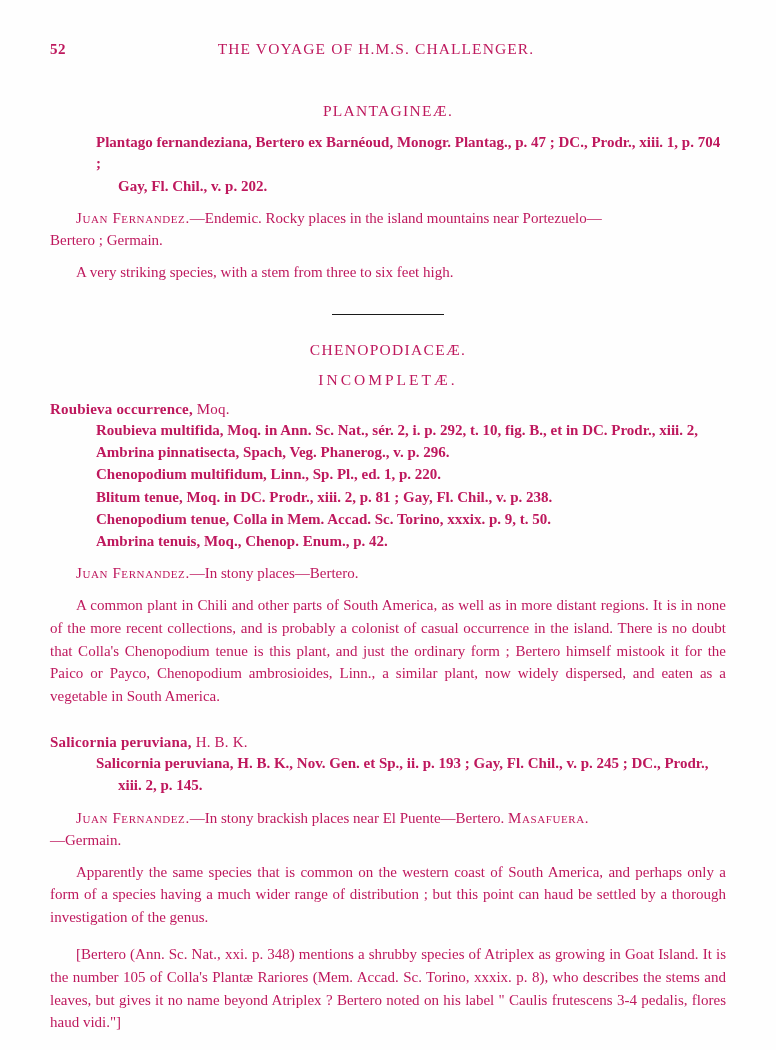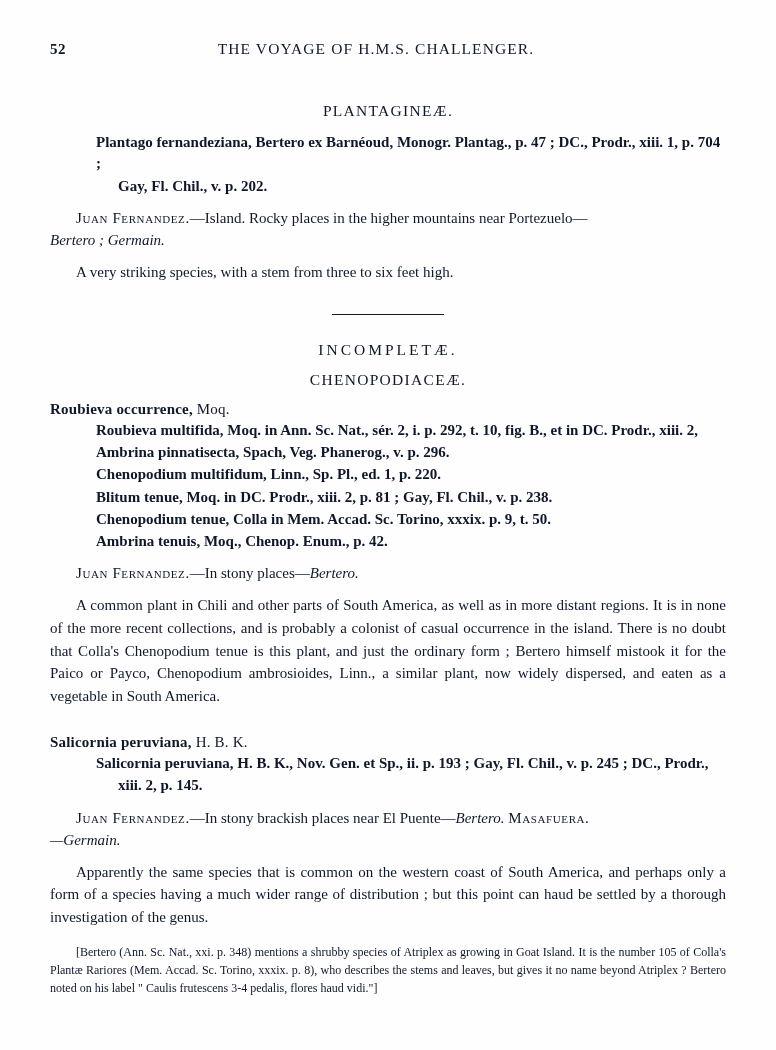--- a/index.html
+++ b/index.html
@@ -6,21 +6,21 @@
     margin: 0;
     padding: 0;
     background: #ffffff;
   }
   .page {
     position: relative;
     width: 776px;
     height: 1050px;
     background: #fefefe;
     font-family: "Liberation Serif", serif;
-    color: #0f172a;
+    color: #be185d;
     box-sizing: border-box;
   }
   .content {
     position: absolute;
     left: 50px;
     top: 40px;
     width: 676px;
   }
   .header-row {
     display: flex;
@@ -64,21 +64,21 @@
     line-height: 1.42;
     font-weight: bold;
   }
   .synonymy p {
     margin: 0 0 1px 0;
     text-indent: 0;
   }
   .synonymy .cont {
     margin-left: 22px;
   }
-  .ital { font-style: italic; }
+  .ital { }
   .locality {
     margin: 10px 0 0 0;
     font-size: 15px;
     text-indent: 26px;
     line-height: 1.5;
   }
   .smallcaps {
     font-variant: small-caps;
     letter-spacing: 0.6px;
   }
@@ -91,21 +91,21 @@
   }
   .rule {
     width: 112px;
     height: 0;
     border-top: 1.4px solid #1a1a1a;
     margin: 30px auto 26px auto;
   }
   .blk { margin-top: 26px; }
   .bracket-para {
     margin: 14px 0 0 0;
-    font-size: 12px;
+    font-size: 15px;
     line-height: 1.52;
     text-indent: 26px;
     text-align: justify;
   }
 </style>
 </head>
 <body>
 
 <div class="page">
   <div class="content">
@@ -117,30 +117,30 @@
 
     <div class="section-title">PLANTAGINEÆ.</div>
 
 
     <div class="synonymy">
       <p>Plantago fernandeziana, Bertero ex Barnéoud, Monogr. Plantag., p. 47 ; DC., Prodr., xiii. 1, p. 704 ;</p>
       <p class="cont">Gay, Fl. Chil., v. p. 202.</p>
     </div>
 
     <div class="locality">
-      <span class="smallcaps">Juan Fernandez.</span><span>—Island.   Rocky places in the higher mountains near Portezuelo—</span><br>
+      <span class="smallcaps">Juan Fernandez.</span><span>—Endemic.   Rocky places in the island mountains near Portezuelo—</span><br>
       <span class="ital">Bertero ; Germain.</span>
     </div>
 
     <div class="para">A very striking species, with a stem from three to six feet high.</div>
 
     <div class="rule"></div>
 
+    <div class="section-title">CHENOPODIACEÆ.</div>
     <div class="section-title major">INCOMPLETÆ.</div>
-    <div class="section-title">CHENOPODIACEÆ.</div>
 
     <div class="species-head">
       <span class="genus">Roubieva occurrence,</span>
       <span>Moq.</span>
     </div>
 
     <div class="synonymy">
       <p>Roubieva multifida, Moq. in Ann. Sc. Nat., sér. 2, i. p. 292, t. 10, fig. B., et in DC. Prodr., xiii. 2,</p>
       <p>Ambrina pinnatisecta, Spach, Veg. Phanerog., v. p. 296.</p>
       <p>Chenopodium multifidum, Linn., Sp. Pl., ed. 1, p. 220.</p>

